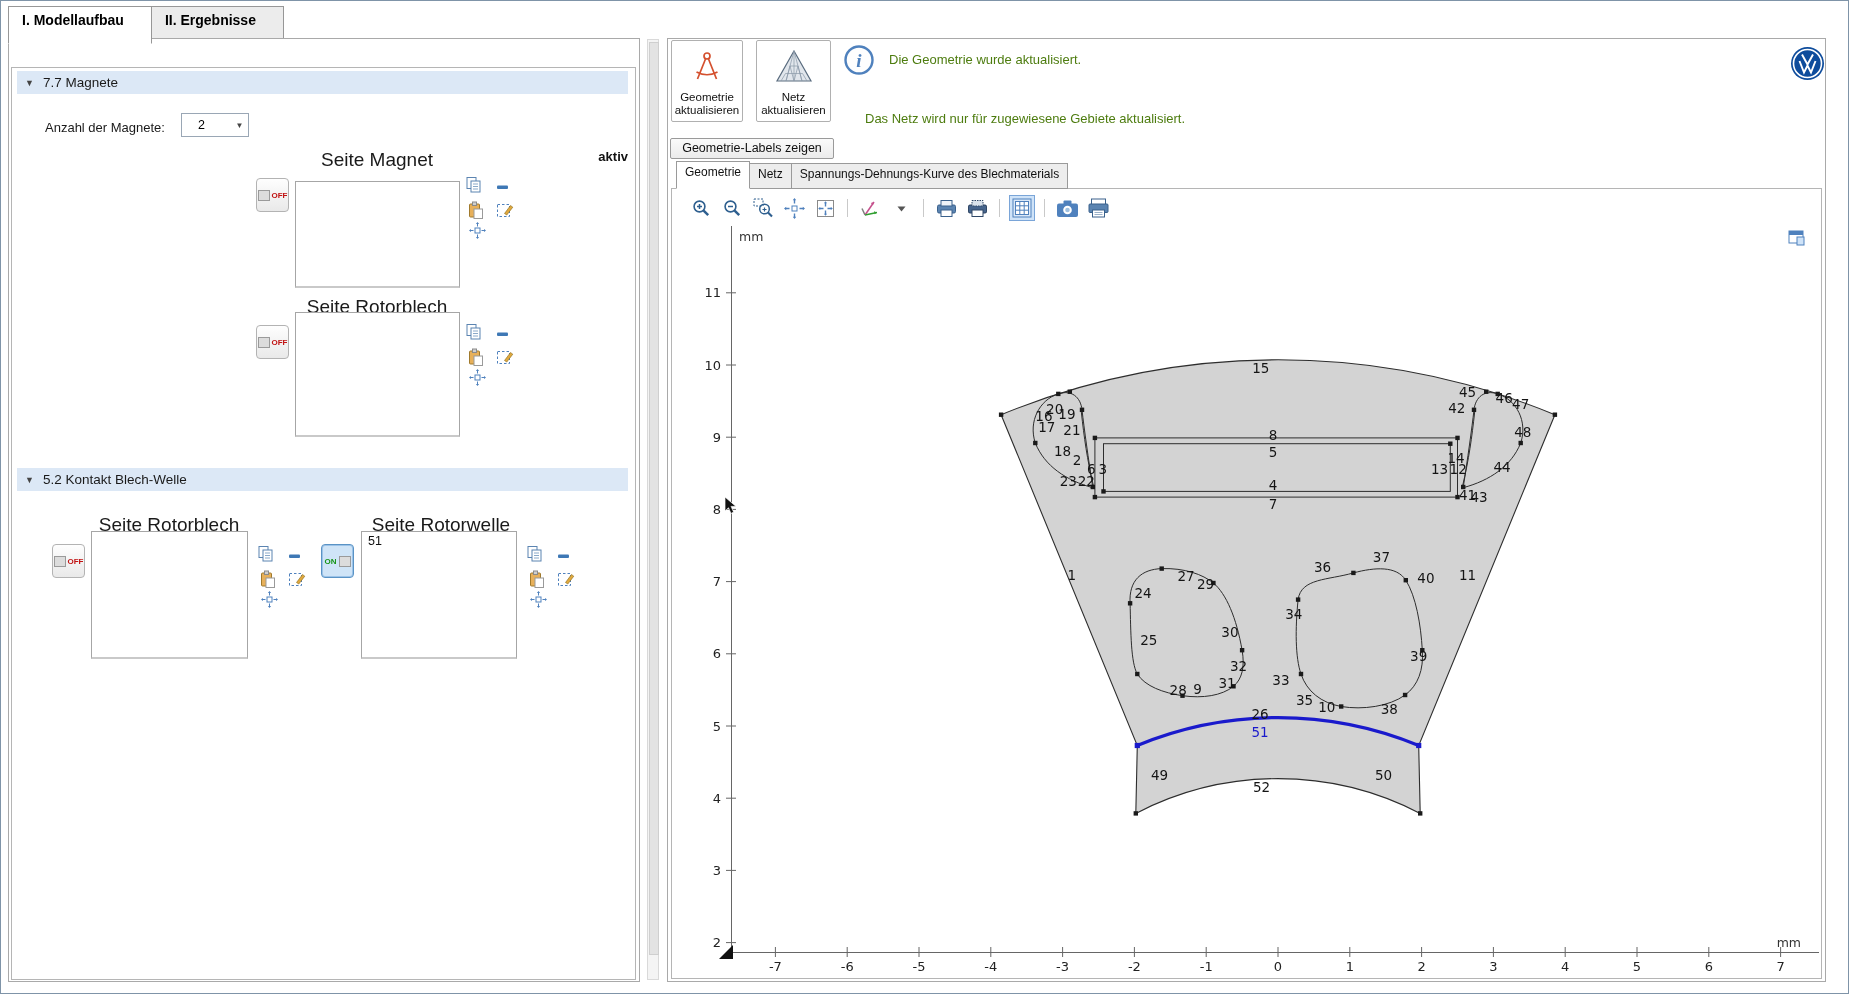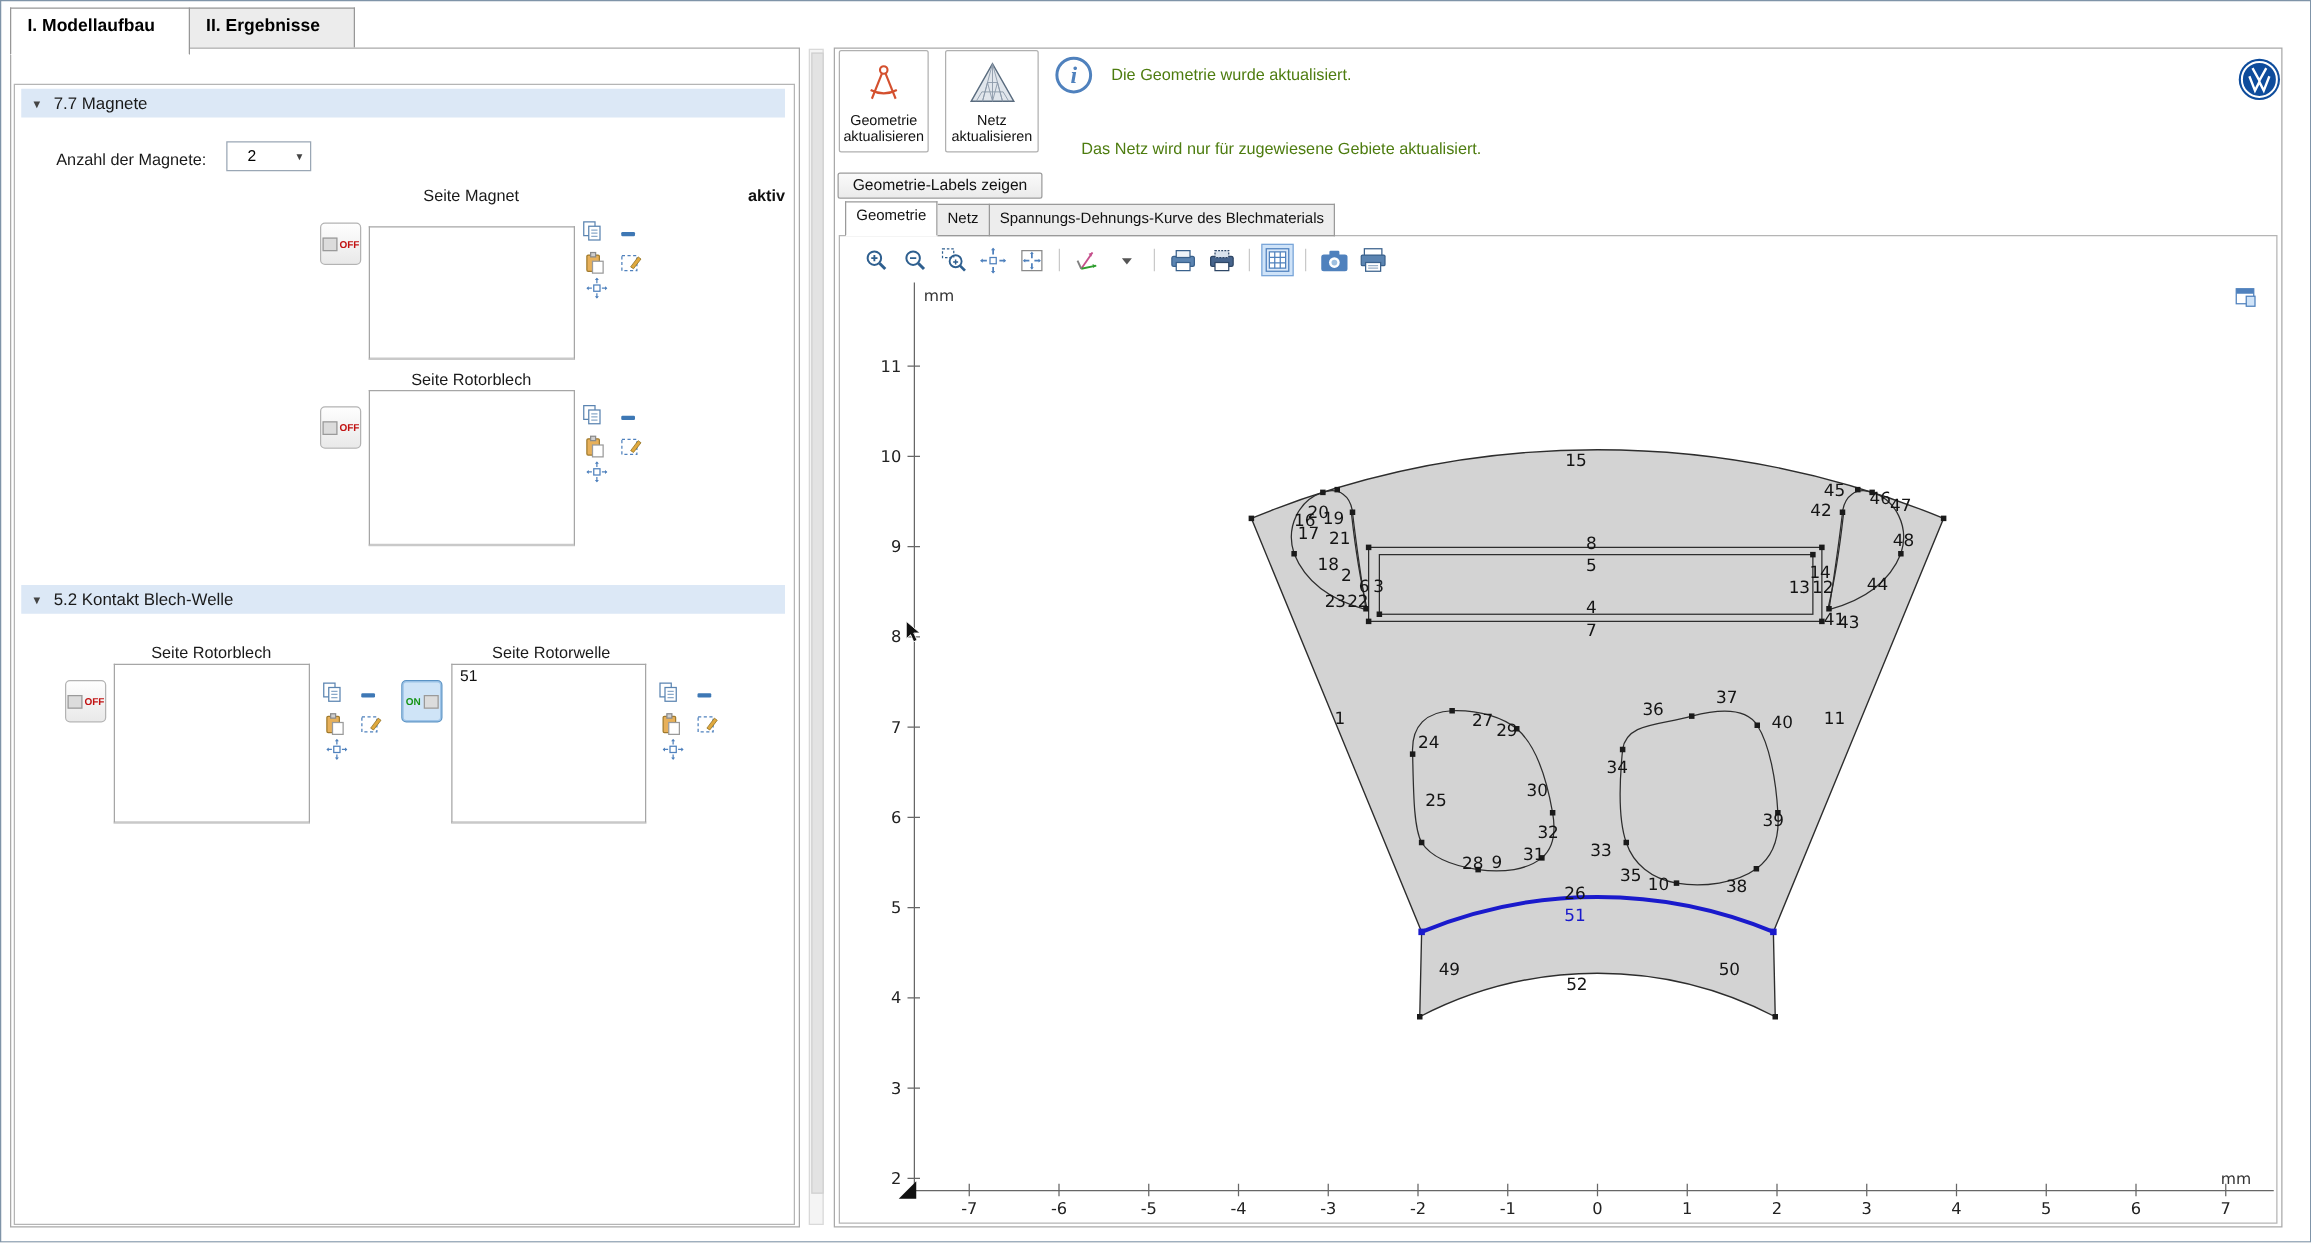--- a/index.html
+++ b/index.html
@@ -23,21 +23,21 @@
   .tabpage{left:10px;top:66px;width:625px;height:913px;border:1px solid #b5b5b5;background:#fff;}
   .secheader{height:23px;background:#dce8f6;font-size:13.5px;color:#1a1a1a;display:flex;align-items:center;padding-left:8px;}
   .secheader .tri{font-size:9px;color:#444;margin-right:9px;}
   .fieldlabel{font-size:13px;color:#1a1a1a;text-align:center;}
   .combo{border:1px solid #9aa7b5;background:#fff;font-size:12.5px;display:flex;align-items:center;}
   .combo .val{flex:1;padding-left:16px;}
   .combo .caret{width:17px;text-align:center;font-size:8px;color:#444;}
   .listbox{border:1px solid #a6a6a6;background:#fff;border-bottom:2px solid #c9c9c9;}
   .maglist .row{height:15.5px;font-size:12.5px;padding:0 0 0 5px;color:#111;line-height:15.5px;}
   .maglist .row.sel{background:#d5d9de;}
-  .grouptitle{font-size:13px;color:#1a1a1a;text-align:center;}
+  .grouptitle{font-size:19px;color:#1a1a1a;text-align:center;}
   .aktiv{font-size:13px;font-weight:bold;color:#111;text-align:right;}
   .toggle{width:33px;height:34px;border:1px solid #b3b3b3;border-radius:4px;
           background:linear-gradient(#fefefe,#e9e9e9);display:flex;align-items:center;justify-content:center;gap:2px;}
   .toggle.on{border:1px solid #5a93c5;background:#cfe4f7;box-shadow:0 0 0 1px #9cc3e8 inset;}
   .tgbox{width:10px;height:9px;border:1px solid #9a9a9a;background:#dcdcdc;display:inline-block;}
   .tgtxt{font-size:8px;font-weight:bold;}
   .tgtxt.off{color:#c11212;}
   .tgtxt.on{color:#169416;}
   .listitem{font-size:12.5px;color:#111;padding:2px 0 0 6px;}
   

